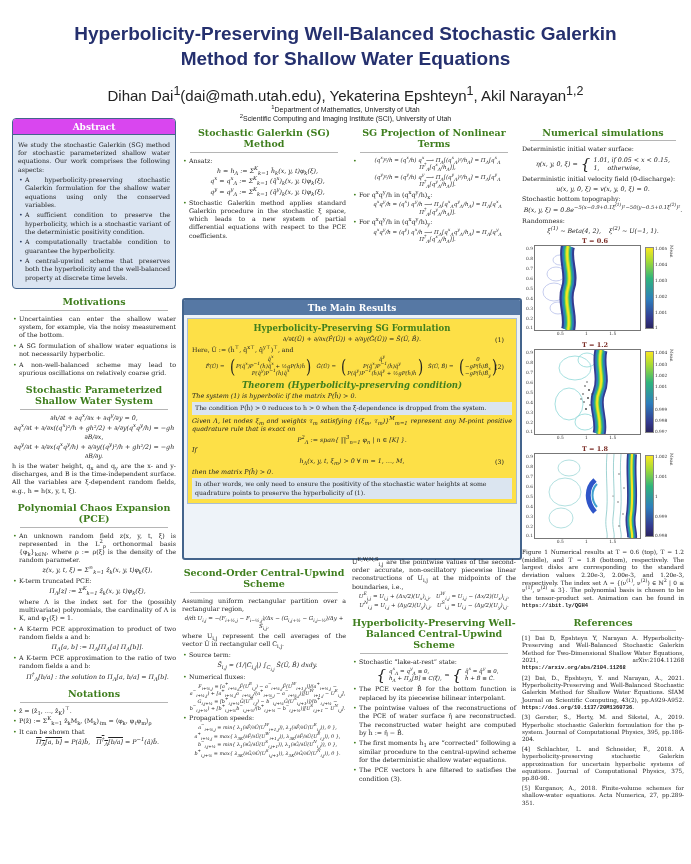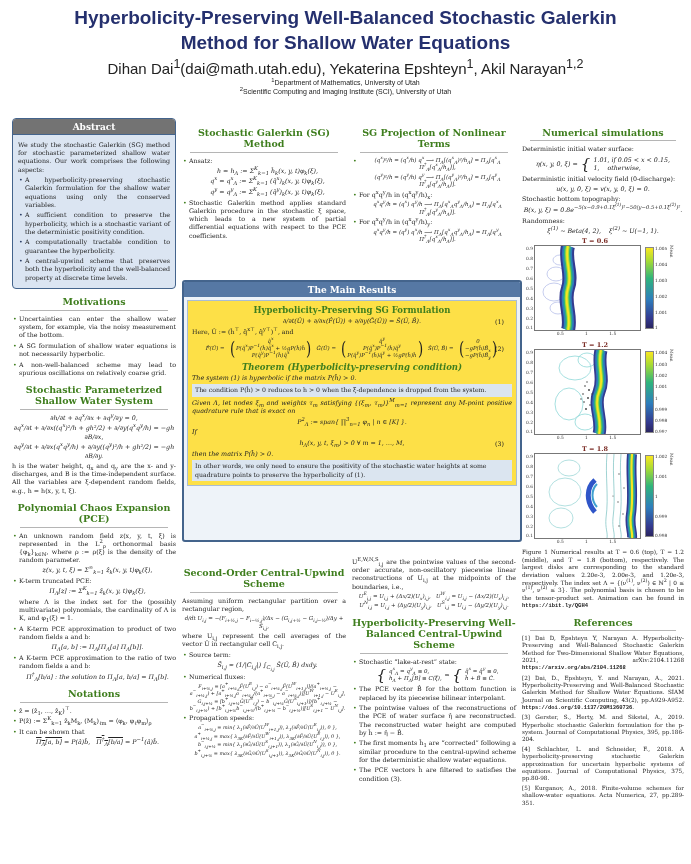--- a/index.html
+++ b/index.html
@@ -1,21 +1,21 @@
 <!DOCTYPE html>
 <html><head>
 <meta charset="utf-8">
 <style>
   html,body{margin:0;padding:0;background:#fff;}
   #poster{position:relative;width:691px;height:864px;background:#ffffff;overflow:hidden;
           font-family:"DejaVu Serif","Liberation Serif",serif;color:#222;}
   
   .hdr{position:absolute;left:0;top:6px;width:691px;text-align:center;}
   .hdr .title{font-family:"Liberation Sans",sans-serif;font-weight:bold;font-size:19px;line-height:1.3;
-              color:#25306e;margin:0 40px;}
+              color:#25306e;margin:16px 40px;}
   .hdr .authors{font-family:"Liberation Sans",sans-serif;font-size:15px;color:#222;margin-top:5px;}
   .hdr .affil{font-family:"Liberation Sans",sans-serif;font-size:7px;color:#222;margin-top:2px;}
   
   .col{position:absolute;}
   #col1{left:12px;top:118px;width:164px;}
   #col2top{left:182px;top:120px;width:164px;}
   #col2bot{left:182px;top:560px;width:164px;}
   #col3top{left:352px;top:120px;width:164px;}
   #col3bot{left:352px;top:556px;width:164px;}
   #col4{left:522px;top:120px;width:162px;}
@@ -26,25 +26,25 @@
   .t{font-size:6.3px;line-height:1.3;text-align:justify;margin:2px 0;}
   ul.bl{margin:2px 0 2px 0;padding:0 0 0 7px;list-style:none;}
   ul.bl>li{position:relative;font-size:6.3px;line-height:1.3;text-align:justify;margin:2.5px 0;}
   ul.bl>li::before{content:"•";color:#3f7e1e;position:absolute;left:-6px;top:0;}
   .abx ul.bl>li::before{color:#2c3e66;}
   .eq{font-style:italic;text-align:center;font-size:6.3px;line-height:1.35;margin:2px 0;}
   .eq.small{font-size:5.5px;}
   .eq.tiny{font-size:4.9px;}
   
   .abx{border:1.6px solid #44648c;border-radius:4px;overflow:hidden;background:#dbe5f2;}
-  .abx-h{background:#737373;color:#fff;font-weight:bold;text-align:center;font-size:9px;padding:2.5px 0;
+  .abx-h{background:#d946ef;color:#fff;font-weight:bold;text-align:center;font-size:9px;padding:2.5px 0;
          border-bottom:1.4px solid #44648c;}
   .abx-b{padding:4px 5px;}
   
-  #mainbox{position:absolute;left:182px;top:280px;width:336px;height:258px;border:2px solid #44648c;
+  #mainbox{position:absolute;left:182px;top:298px;width:336px;height:258px;border:2px solid #44648c;
            border-radius:3px;background:#eef3f9;overflow:hidden;}
   .mb-banner{background:#5678a4;color:#fff;font-weight:bold;text-align:center;font-size:9px;padding:2.5px 0;}
   .mb-body{background:#fde047;border:1px solid #a9bdd4;margin:3px;padding:2px 4px;}
   .mb-sec{color:#3f7e1e;font-weight:bold;text-align:center;font-size:8.5px;margin:2px 0;}
   .mb-thm{color:#3f7e1e;font-weight:bold;font-style:italic;text-align:center;font-size:8.5px;margin:3px 0 1px;}
   .mb-it{font-style:italic;font-size:6.4px;line-height:1.35;text-align:justify;margin:2px 0;}
   .mb-note{font-size:6.2px;line-height:1.35;background:#dbe5f0;padding:2px 3px;margin:2px 0;}
   .eq-row{position:relative;margin:2px 8px;}
   .eq-tag{position:absolute;right:0;top:50%;transform:translateY(-50%);font-size:6.3px;font-style:normal;}
   

